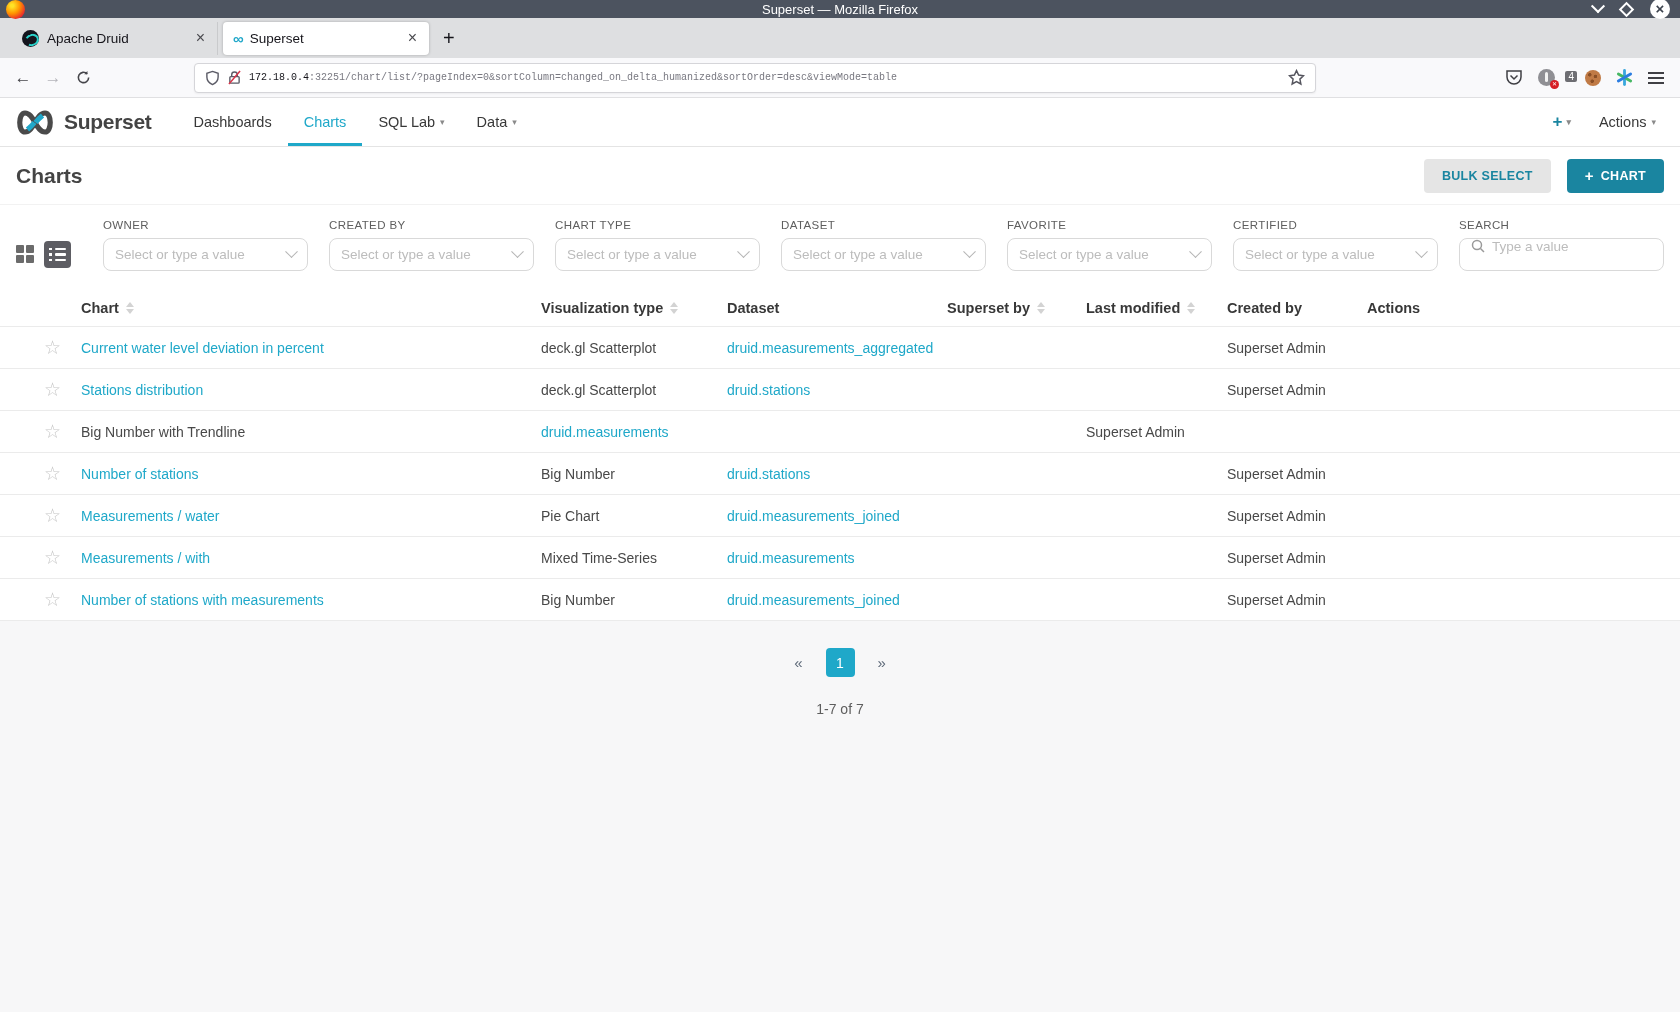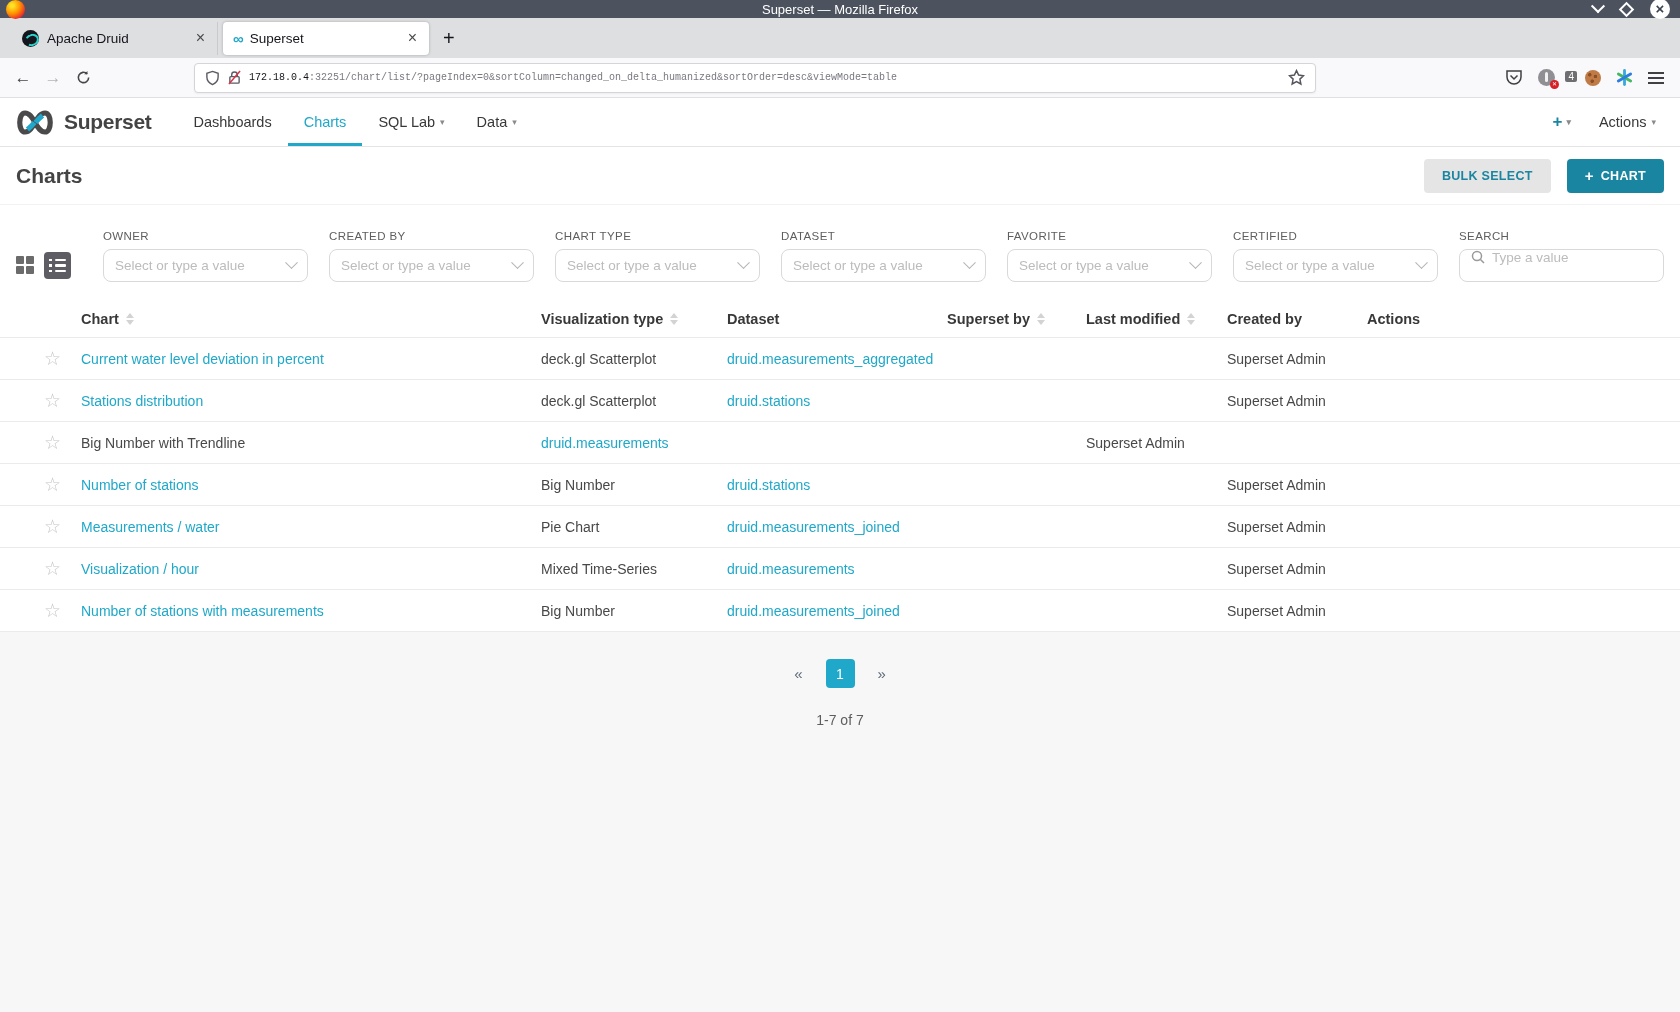--- a/index.html
+++ b/index.html
@@ -72,21 +72,21 @@
   .btn-primary .plus { font-size:15px; font-weight:bold; }
 
   
   .filters { display:flex; padding:14px 16px 18px 16px; gap:21px; }
   .viewmodes { display:flex; align-items:flex-end; gap:10px; padding-bottom:3px; width:66px; flex:none; }
   .vm-grid { width:18px; height:18px; margin-bottom:5px; display:grid; grid-template-columns:8px 8px; grid-template-rows:8px 8px; gap:2px; }
   .vm-grid i { background:#6b6b6b; border-radius:1px; }
   .vm-list { width:27px; height:27px; background:#5d5d63; border-radius:4px; display:flex; flex-direction:column; justify-content:center; gap:3px; padding:0 5px; }
   .vm-list i { height:2.5px; background:#fff; border-radius:1px; position:relative; margin-left:6px; }
   .vm-list i:before { content:""; position:absolute; left:-6px; top:0; width:3px; height:2.5px; background:#fff; }
-  .filter { flex:1;margin-top:11px; }
+  .filter { flex:1; }
   .filter-label { font-size:11.5px; color:#5e5e5e; letter-spacing:.4px; margin-bottom:7px; font-weight:400; }
   .select { height:33px; border:1px solid #D9D9D9; border-radius:8px; display:flex; align-items:center; padding:0 11px; background:#fff; }
   .select-placeholder { flex:1; font-size:13.5px; color:#bcbcbc; white-space:nowrap; overflow:hidden; }
   .chev { width:9px; height:9px; border-right:1.6px solid #b5b5b5; border-bottom:1.6px solid #b5b5b5; transform:rotate(45deg) translate(-2px,-2px); flex:none; }
   .search-box { display:flex; align-items:flex-start; gap:7px; }
   .search-box input { border:none; outline:none; flex:1; font-size:13.5px; color:#444; font-family:"Liberation Sans", sans-serif; width:100%; }
   .search-box input::placeholder { color:#bcbcbc; }
 
   
   .grid-row { display:grid; grid-template-columns:81px 460px 186px 220px 139px 141px 140px 1fr; align-items:center; border-bottom:1px solid #EBEBEB; }
@@ -394,21 +394,21 @@
       <div>Pie Chart</div>
       <div><span class="link">druid.measurements_joined</span></div>
       <div></div>
       <div></div>
       <div>Superset Admin</div>
       <div></div>
     </div>
 
     <div class="grid-row trow">
       <div class="cell-star"><span class="star">☆</span></div>
-      <div><span class="link">Visualization / hour</span></div>
+      <div><span class="link">Measurements / with</span></div>
       <div>Mixed Time-Series</div>
       <div><span class="link">druid.measurements</span></div>
       <div></div>
       <div></div>
       <div>Superset Admin</div>
       <div></div>
     </div>
 
     <div class="grid-row trow">
       <div class="cell-star"><span class="star">☆</span></div>

